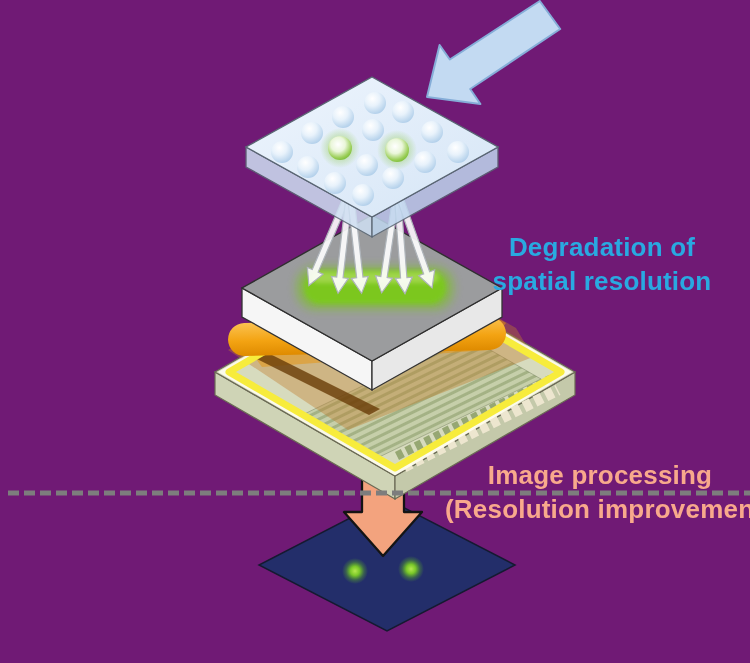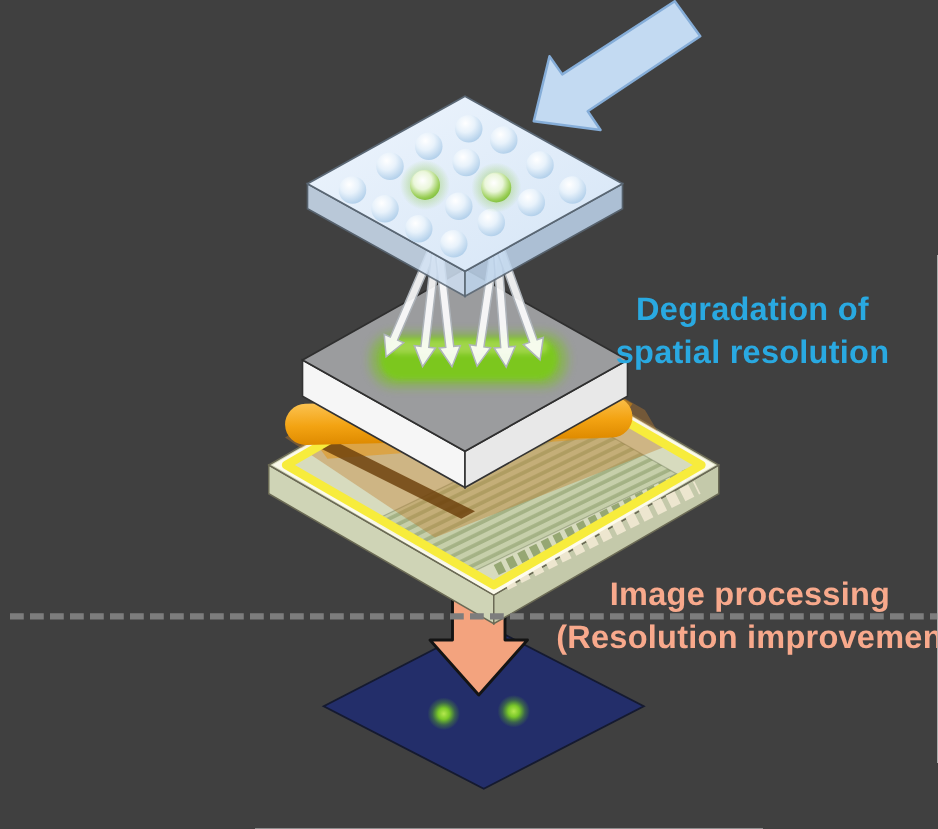--- a/index.html
+++ b/index.html
@@ -1,16 +1,16 @@
 <!DOCTYPE html>
 <html><head>
 <meta charset="utf-8">
 <style>
   html,body{margin:0;padding:0;background:#ffffff;}
-  .canvas{position:relative;width:750px;height:663px;overflow:hidden;background:#404040;
+  .canvas{position:relative;width:750px;height:663px;overflow:hidden;background:#701a75;
           font-family:"Liberation Sans", sans-serif;}
   svg{position:absolute;left:0;top:0;}
   .label{position:absolute;text-align:center;font-weight:700;font-size:26px;
          line-height:34px;letter-spacing:.2px;white-space:nowrap;}
   .label-degradation{left:452px;top:230px;width:300px;color:#29a9e1;}
   .label-processing{left:445px;top:458px;width:310px;color:#f8a98c;}
 </style>
 </head>
 <body>
 

